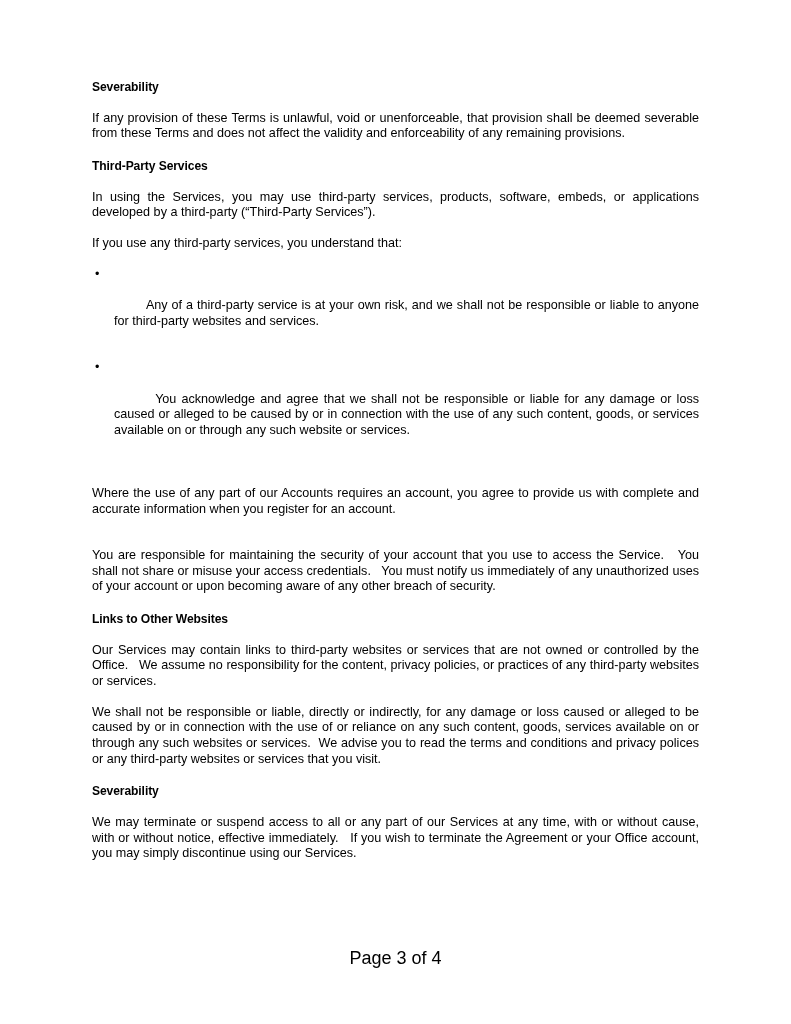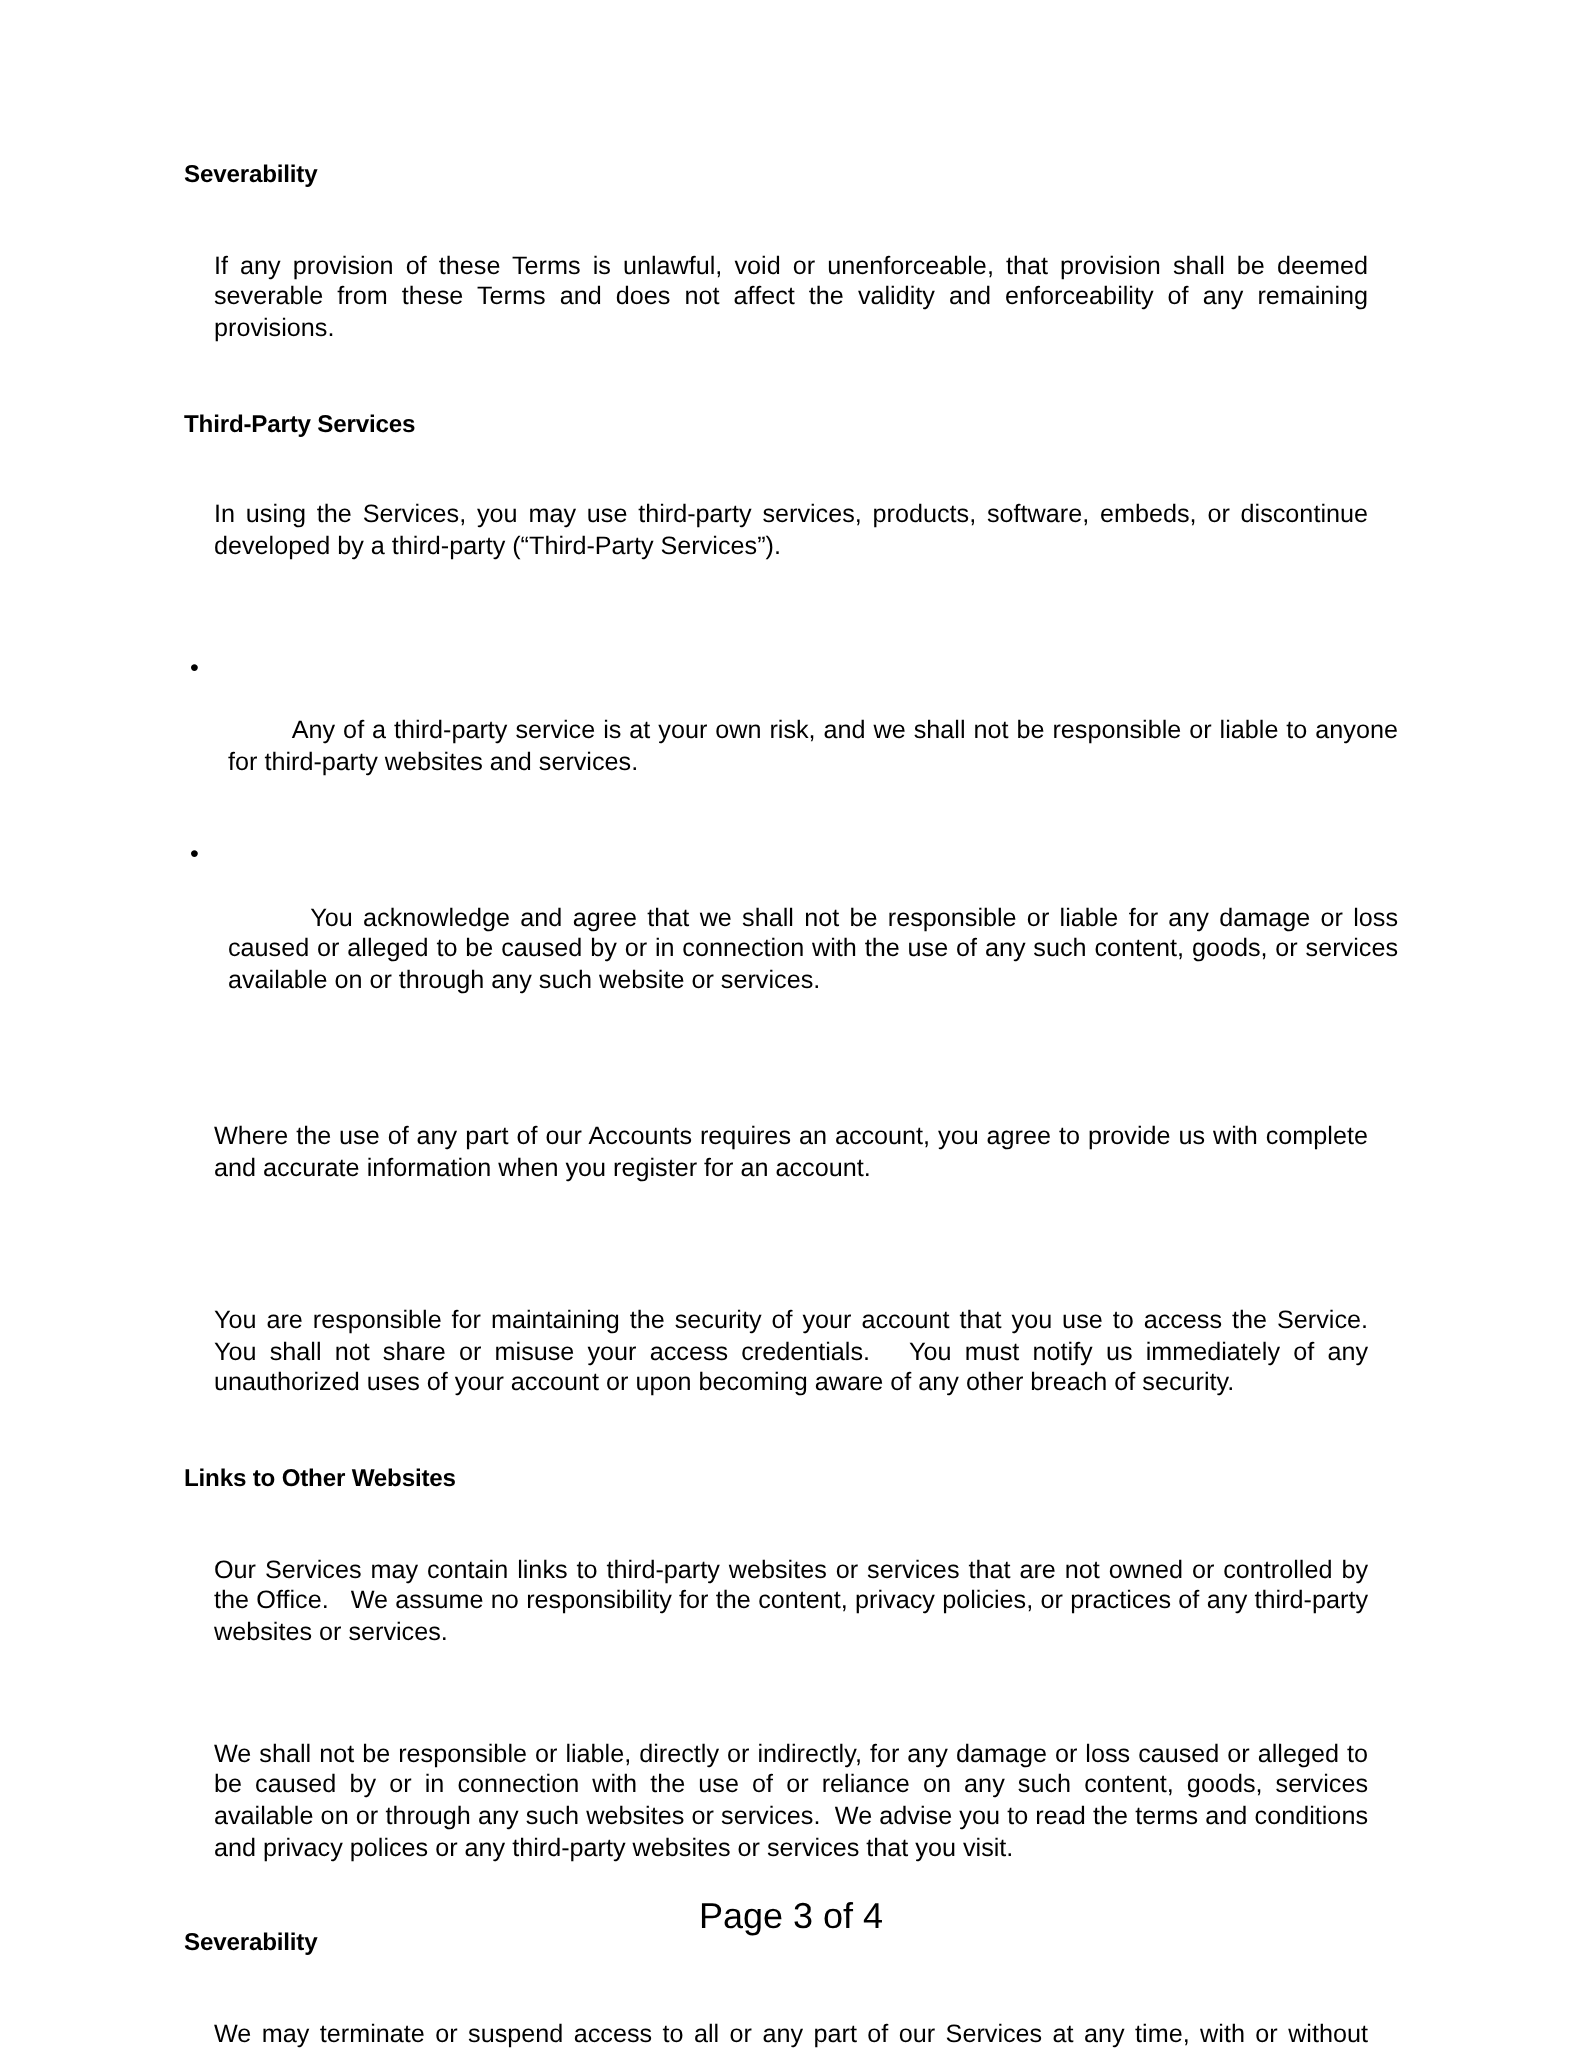--- a/index.html
+++ b/index.html
@@ -38,21 +38,21 @@
     letter-spacing: -0.1px;
     margin: 0;
     padding: 0;
   }
 
   .para {
     font-size: 12.6px;
     line-height: 15.7px;
     text-align: justify;
     text-justify: inter-word;
-    margin: 15px;
+    margin: 0;
     padding: 0;
     white-space: pre-wrap;
   }
 
   
   .gap-heading-para { height: 15px; }
   .gap-para-para    { height: 15px; }
   .gap-para-heading { height: 17px; }
   .gap-list-item    { height: 15px; }
 
@@ -95,22 +95,23 @@
   <div class="content">
 
     <h2 class="heading">Severability</h2>
     <div class="gap-heading-para"></div>
     <p class="para">If any provision of these Terms is unlawful, void or unenforceable, that provision shall be deemed severable from these Terms and does not affect the validity and enforceability of any remaining provisions.</p>
 
     <div class="gap-para-heading"></div>
 
     <h2 class="heading">Third-Party Services</h2>
     <div class="gap-heading-para"></div>
-    <p class="para">In using the Services, you may use third-party services, products, software, embeds, or discontinue developed by a third-party (“Third-Party Services”).</p>
+    <p class="para">In using the Services, you may use third-party services, products, software, embeds, or applications developed by a third-party (“Third-Party Services”).</p>
     <div class="gap-para-para"></div>
+    <p class="para">If you use any third-party services, you understand that:</p>
 
     <div class="gap-para-para"></div>
 
     <ul class="bullet-list">
       <li class="bullet-item">
         <span class="bullet-marker">•</span>
         <span>Any of a third-party service is at your own risk, and we shall not be responsible or liable to anyone for third-party websites and services.</span>
       </li>
       <li class="gap-list-item"></li>
       <li class="bullet-item">

